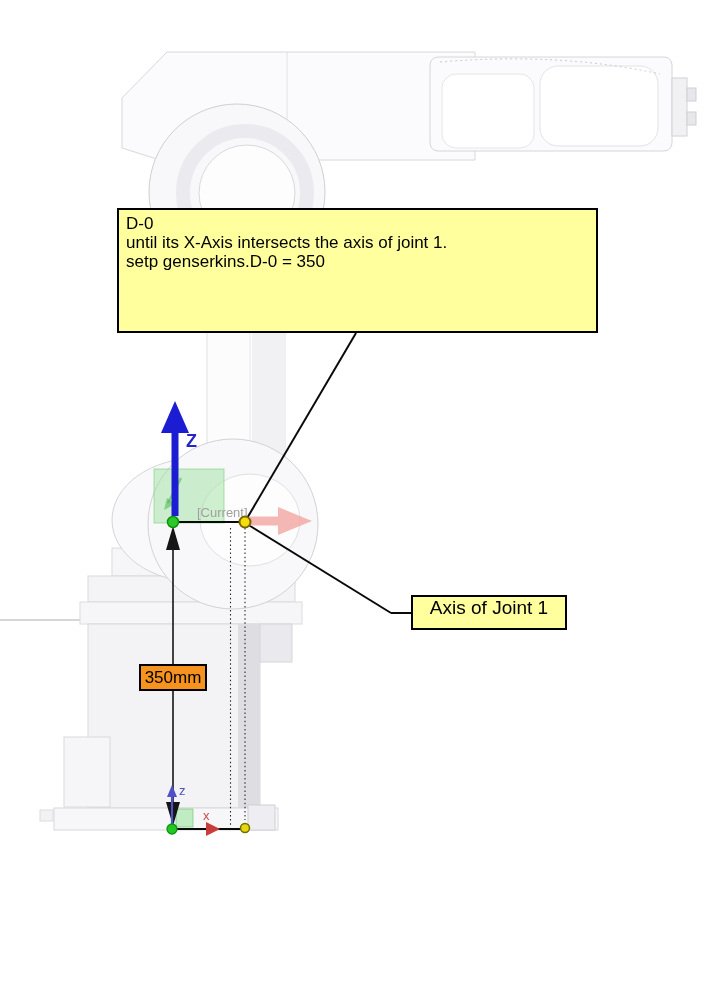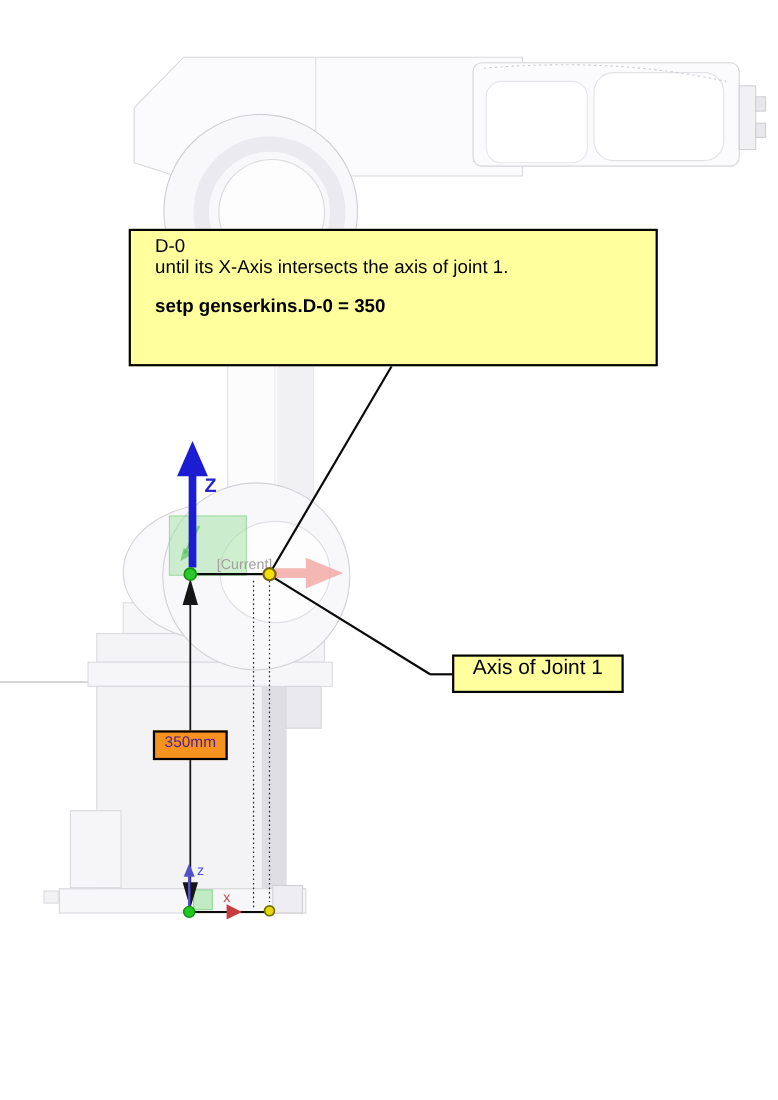--- a/index.html
+++ b/index.html
@@ -7,40 +7,40 @@
     position:relative;width:707px;height:1000px;background:#ffffff;overflow:hidden;
     font-family:"Liberation Sans", sans-serif;
   }
   .layer{position:absolute;left:0;top:0;}
   svg text{font-family:"Liberation Sans", sans-serif;}
 
   
   .callout{
     position:absolute;left:117px;top:208px;width:481px;height:125px;
     box-sizing:border-box;border:2px solid #000;background:#FFFF9E;
-    padding:4px 22px;color:#000;font-size:17px;line-height:19px;z-index:3;
+    padding:4px 7px;color:#000;font-size:17px;line-height:19px;z-index:3;
   }
   .callout .title{margin:0;}
   .callout .body{margin-top:17px;white-space:pre-wrap;}
   .callout .body2{margin-top:0;white-space:pre-wrap;}
-  .callout .command{margin-top:17px;font-weight:bold;}
+  .callout .command{}
 
   
   .axis-label{
     position:absolute;left:411px;top:595px;width:156px;height:35px;
     box-sizing:border-box;border:2px solid #000;background:#FFFF9E;
     font-size:19px;color:#000;display:flex;justify-content:center;
     z-index:3;
   }
 
   
   .dim-label{
     position:absolute;left:139px;top:664px;width:68px;height:27px;
     box-sizing:border-box;border:2px solid #000;background:#F6921E;
-    font-size:14px;color:#4c1d95;display:flex;align-items:flex-start;justify-content:center;
+    font-size:17px;color:#000000;display:flex;align-items:center;justify-content:center;
     z-index:3;
   }
 </style>
 </head>
 <body>
 
 <div class="stage">
 
   <svg class="layer" width="707" height="1000" viewBox="0 0 707 1000">
 

